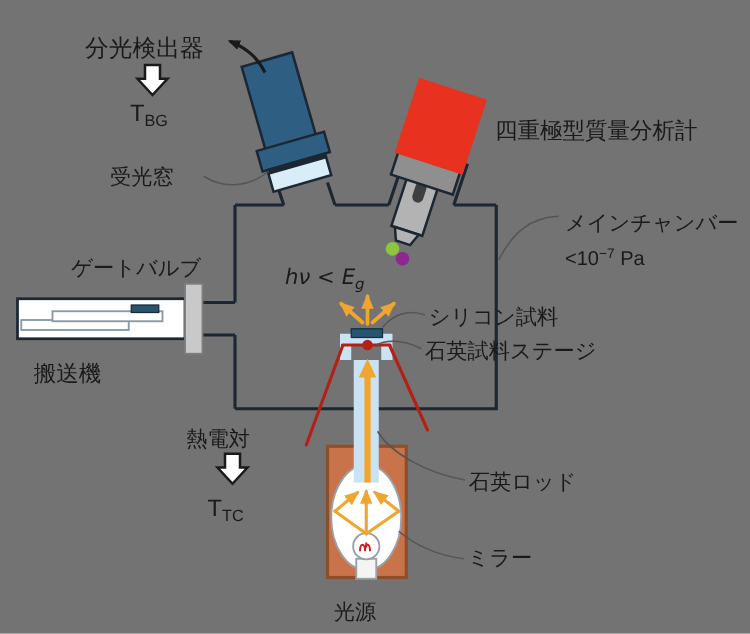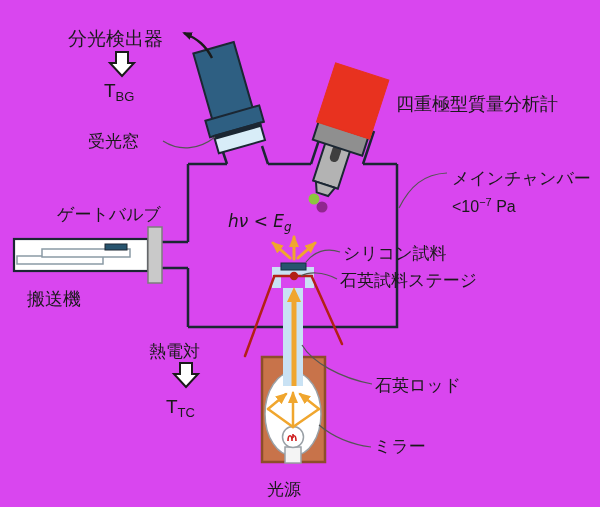--- a/index.html
+++ b/index.html
@@ -1,16 +1,16 @@
 <!DOCTYPE html>
 <html><head>
 <meta charset="utf-8">
 <style>
   html,body{margin:0;padding:0;background:#ffffff;}
-  .canvas{position:relative;width:600px;height:507px;background:#d946ef;overflow:hidden;}
+  .canvas{position:relative;width:600px;height:507px;background:#737373;overflow:hidden;}
   svg{position:absolute;left:0;top:0;}
   text{font-family:"Liberation Sans","DejaVu Sans",sans-serif;fill:#1a1a1a;}
   .math{font-style:italic;font-family:"DejaVu Sans","Liberation Sans",sans-serif;}
 </style>
 </head>
 <body>
 
 <div class="canvas">
 <svg width="600" height="507" viewBox="0 0 600 507">
   <defs>

